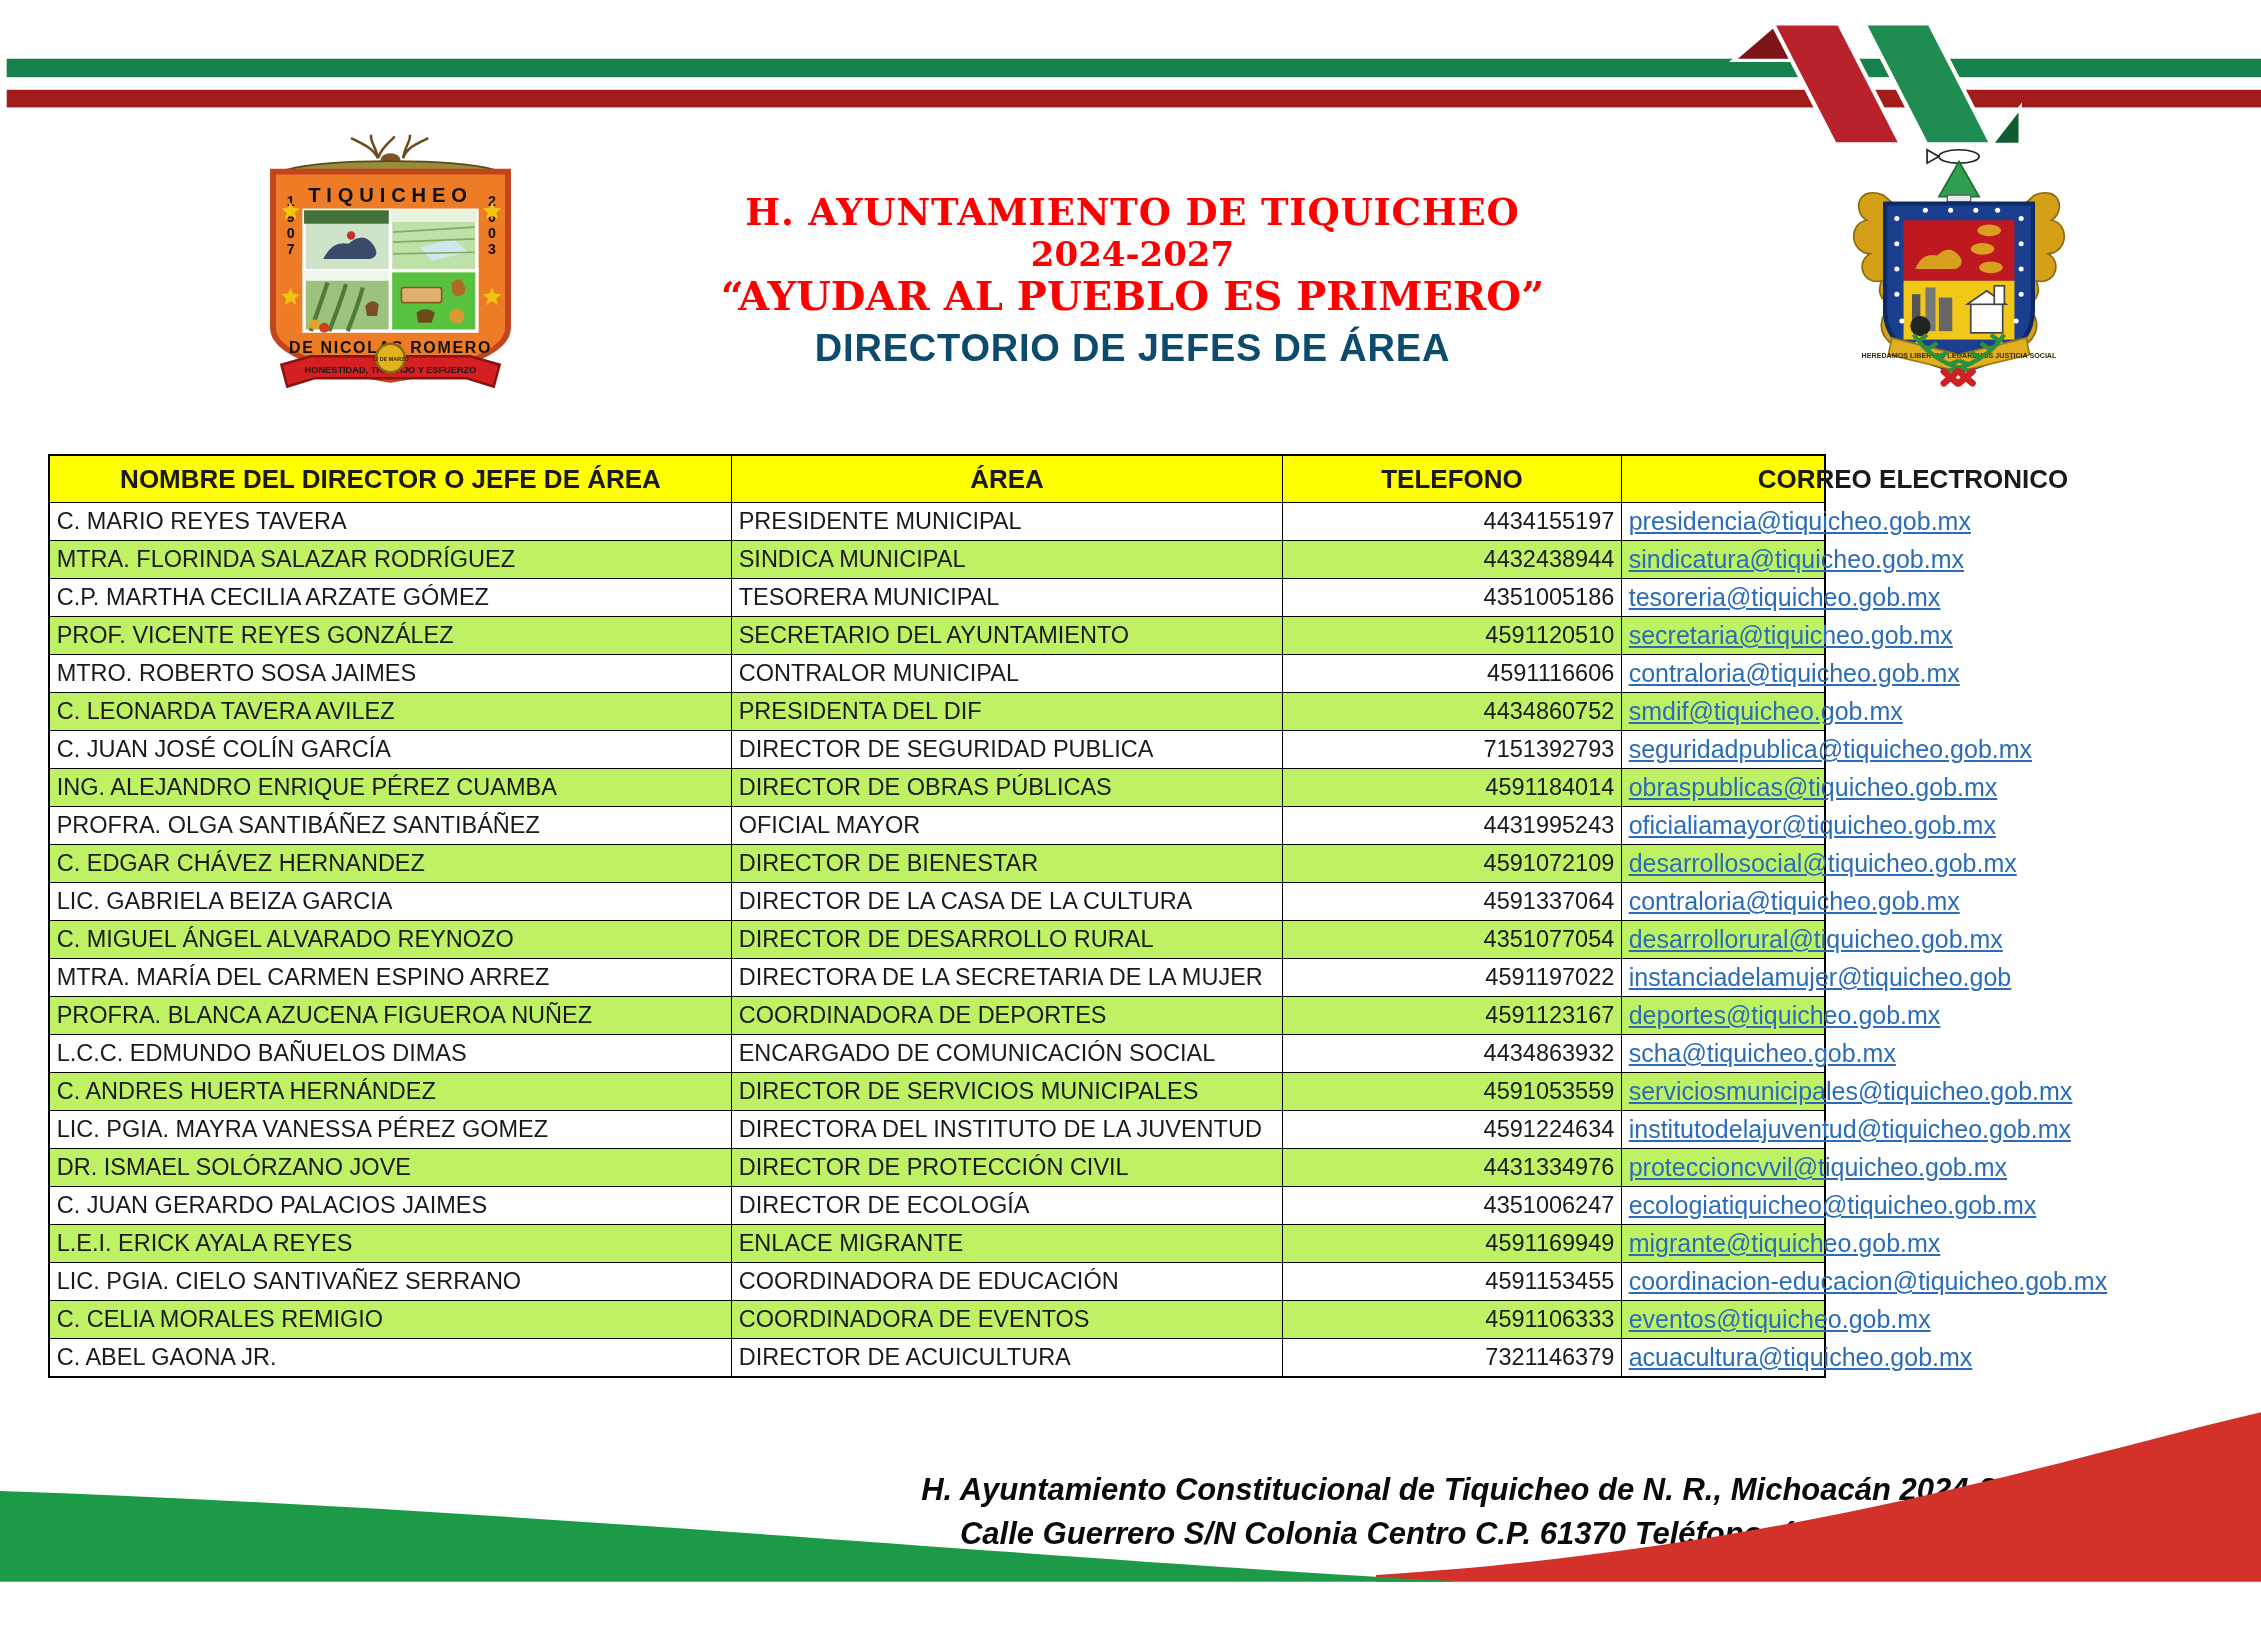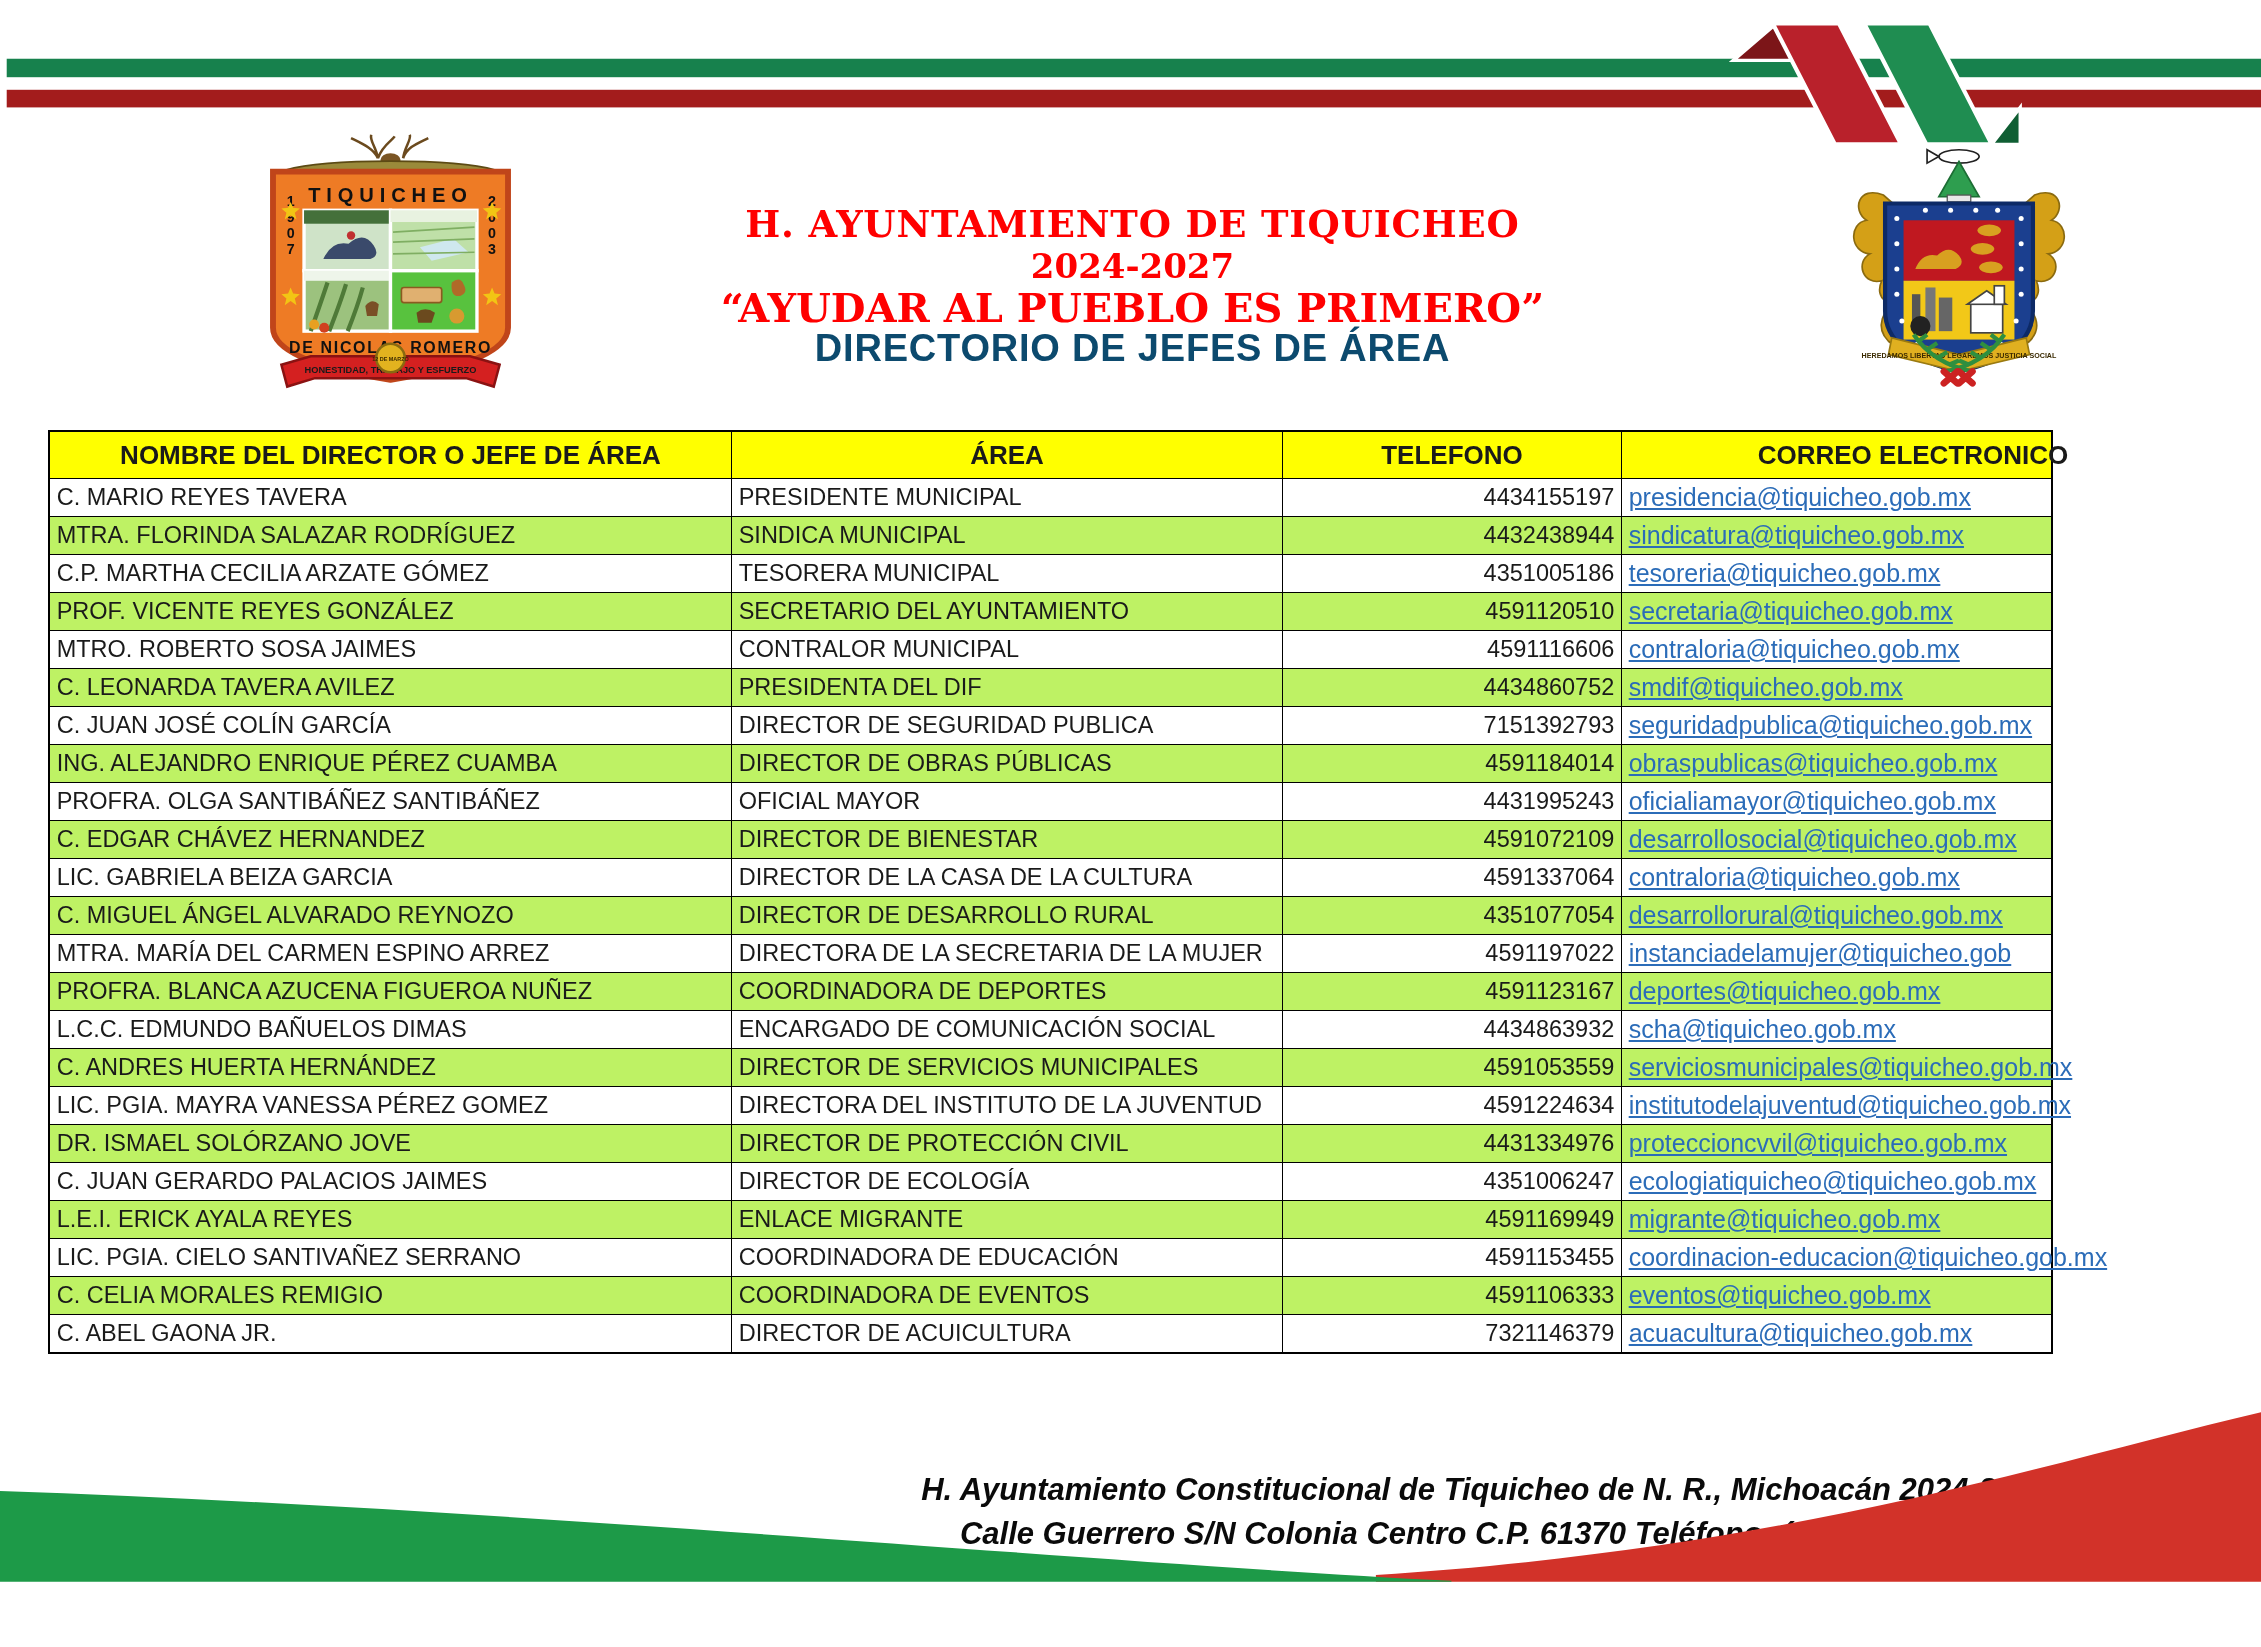--- a/index.html
+++ b/index.html
@@ -1,30 +1,30 @@
 <!DOCTYPE html>
 <html style="font-size:13.4px"><head>
 <meta charset="utf-8">
 <style>
   html,body{margin:0;padding:0;background:#ffffff;}
   #page{position:relative;width:2261px;height:1648px;background:#ffffff;overflow:hidden;
         font-family:"Liberation Sans",sans-serif;color:#1a1a1a;}
   .abs{position:absolute;}
 
   
-  #title-block{left:671px;top:190px;width:923px;text-align:center;margin-top:12px;}
+  #title-block{left:671px;top:190px;width:923px;text-align:center;}
   .red-title{color:#ff0000;font-family:"DejaVu Serif",serif;font-weight:bold;}
   #title-l1{font-size:37px;line-height:44px;letter-spacing:0.8px;}
   #title-l2{font-size:34px;line-height:40px;text-align:center;}
   #title-l3{font-size:40px;line-height:44px;}
   #subtitle{left:671px;top:327px;width:923px;text-align:center;font-size:38px;
             font-weight:bold;letter-spacing:0.8px;color:#0c4a6e;}
 
   
-  #dir-table{left:48px;top:430px;width:2005px;border:2.5px solid #000;box-sizing:border-box;text-align:center;}
+  #dir-table{left:48px;top:454px;width:1778px;border:2.5px solid #000;box-sizing:border-box;text-align:center;}
   .thead,.trow{display:grid;grid-template-columns:682px 551px 339px 582px;}
   .thead{height:46px;background:#ffff00;border-bottom:1.7px solid #000;}
   .thead .cell{font-weight:bold;font-size:26px;display:flex;align-items:center;justify-content:center;
                border-right:1.7px solid #000;box-sizing:border-box;}
   .thead .cell:last-child{border-right:none;}
   .trow{height:37px;background:#ffffff;border-bottom:1.7px solid #000;}
   .trow:last-child{border-bottom:none;}
   .trow.alt{background:#bef264;}
   .trow .cell{font-size:23.5px;display:flex;align-items:center;border-right:1.7px solid #000;
               box-sizing:border-box;padding:0 6.7px;white-space:nowrap;overflow:hidden;}

